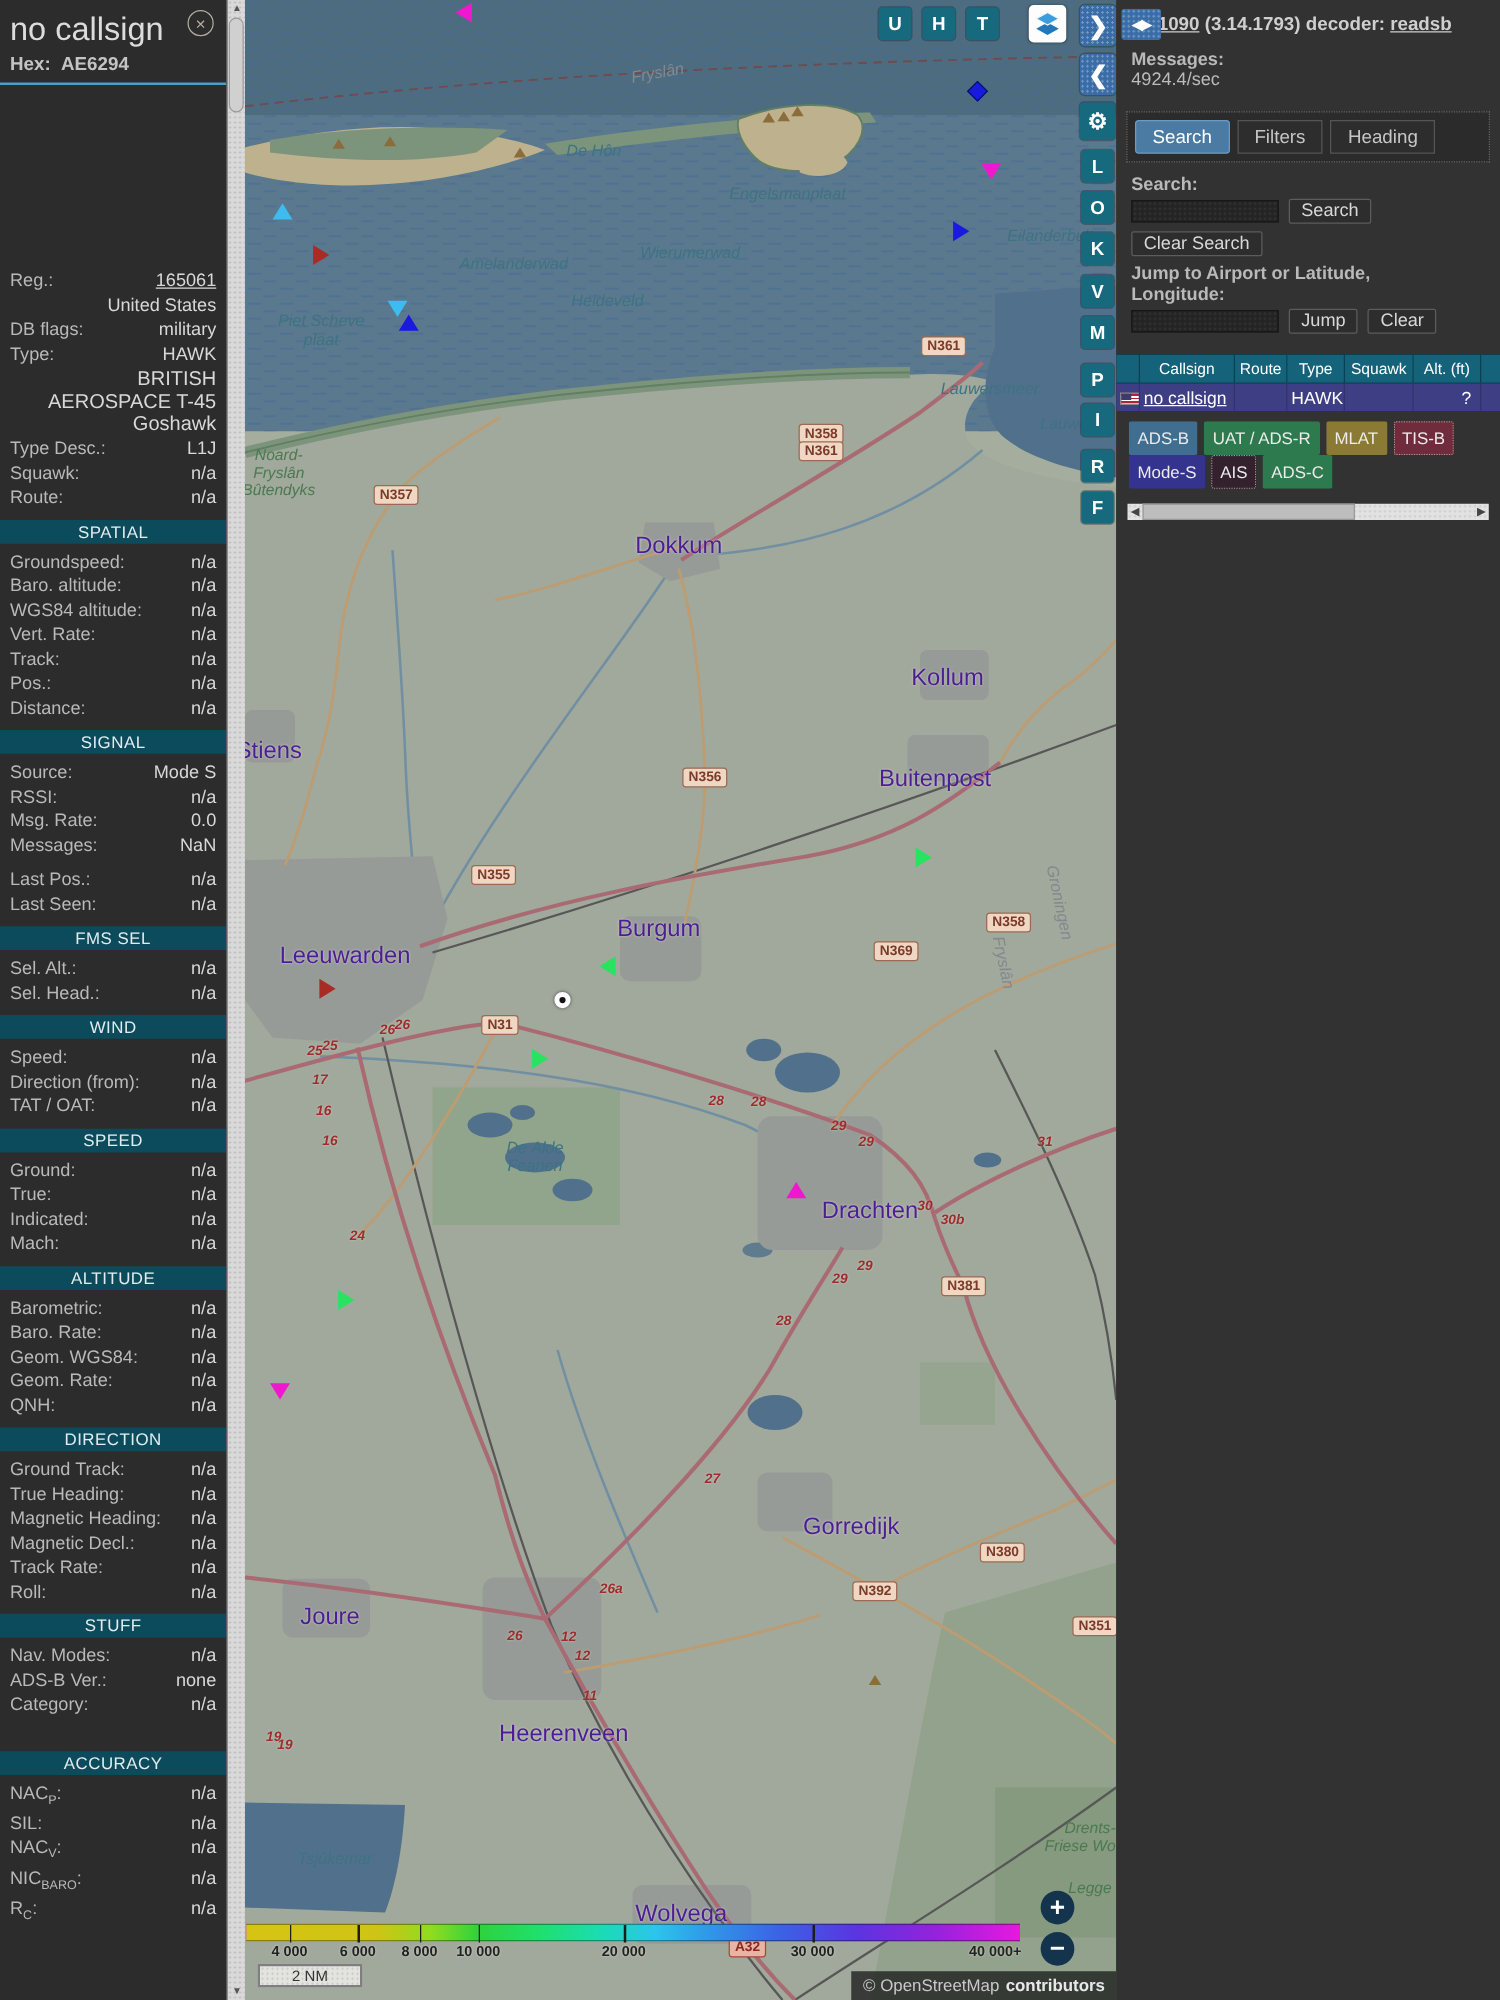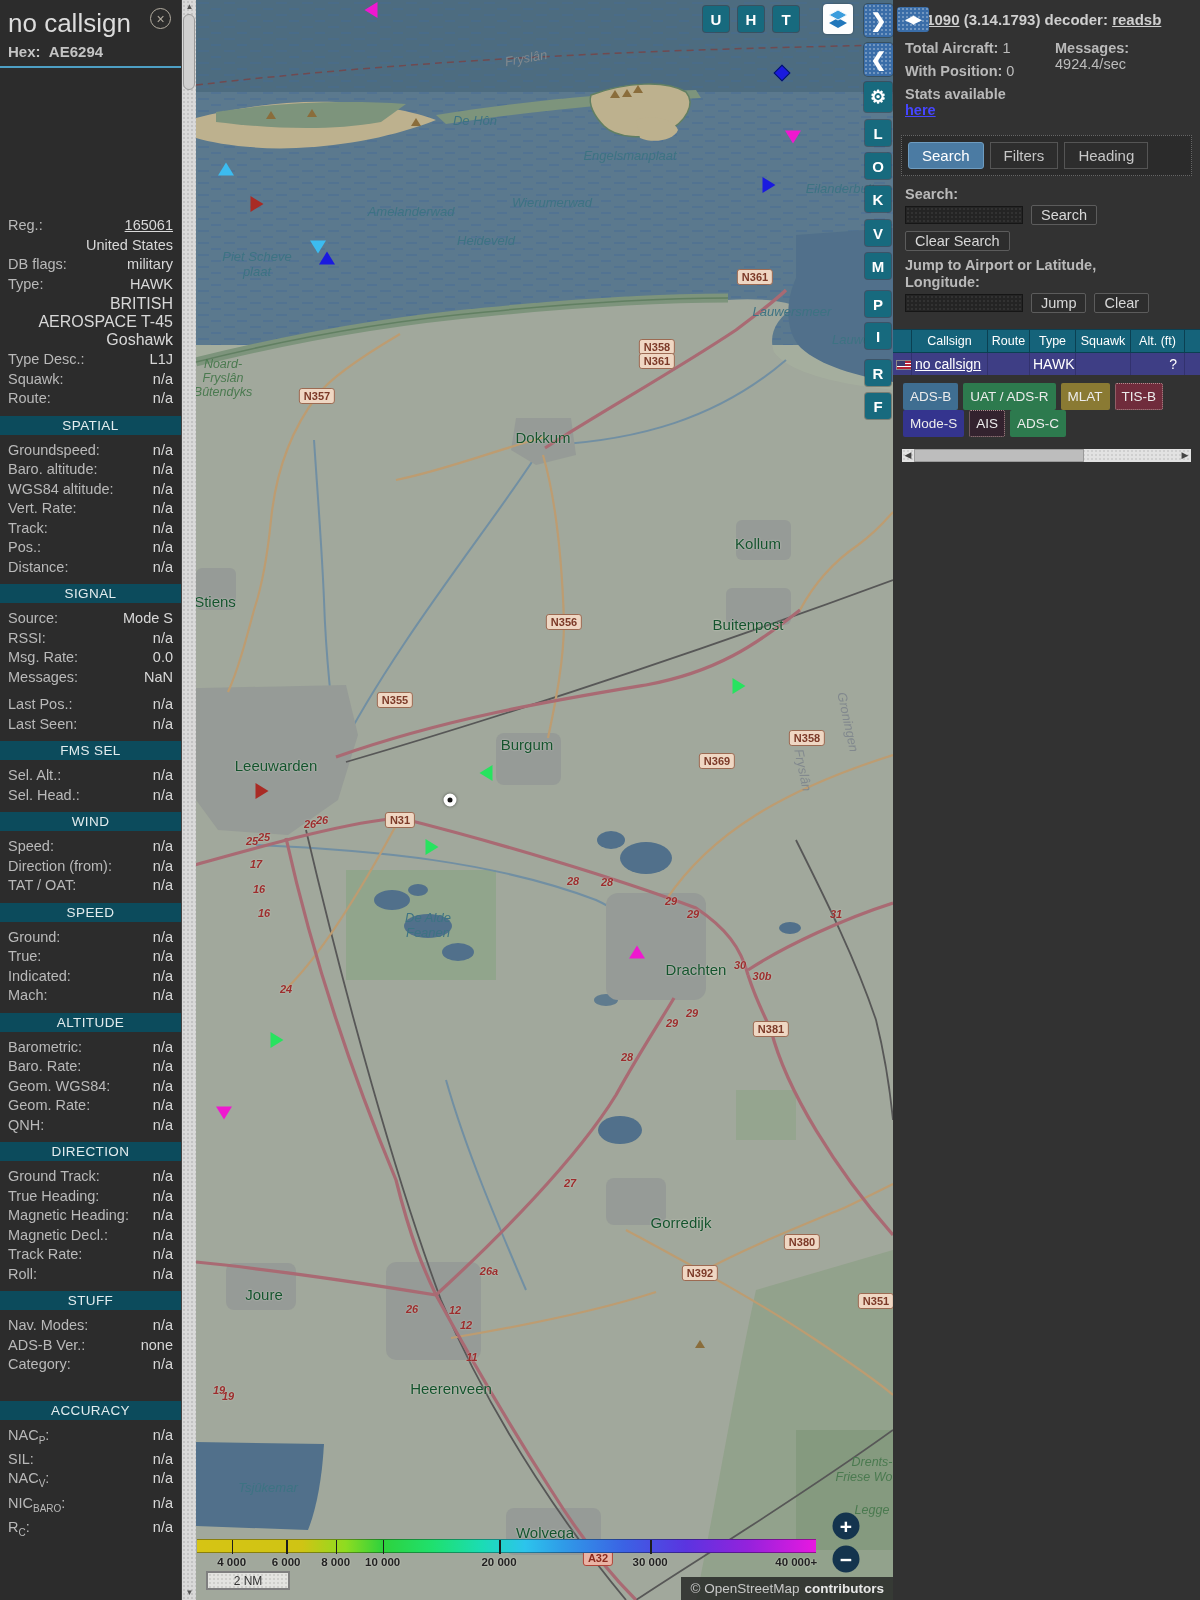--- a/index.html
+++ b/index.html
@@ -41,21 +41,21 @@
   #sb-scroll .thumb { position:absolute; left:1px; top:14px; width:12px; height:76px;
     background:#d0d0d0; border:1px solid #9b9b9b; border-radius:6px; }
 
   
   #map { position:absolute; left:196px; top:0; width:697px; height:1600px;
     overflow:hidden; background:#a5ae9e; }
   #basemap { position:absolute; left:0; top:0; filter:saturate(.82) brightness(.97); }
   .maplbl { position:absolute; transform:translate(-50%,-50%); white-space:pre;
     text-align:center; pointer-events:none; }
   .lbl-water { font-style:italic; color:#3d7383; font-size:13px; }
-  .lbl-town  { color:#14532d; font-size:15px; text-shadow:0 0 2px rgba(235,235,225,.7); }
+  .lbl-town  { color:#4c1d95; font-size:19px; text-shadow:0 0 2px rgba(235,235,225,.7); }
   .lbl-area  { font-style:italic; color:#4b7a50; font-size:12.5px; }
   .lbl-prov  { font-style:italic; color:#82898e; font-size:13px; }
   .shield { position:absolute; transform:translate(-50%,-50%); background:#efd7c3;
     border:1.5px solid #9c6a52; color:#7c3a28; font-size:11px; font-weight:bold;
     padding:0 4px; border-radius:3px; line-height:14px; }
   .shield.mwy { background:#e9b3a5; border-color:#b04438; color:#8c2a1e; }
   .waynum { position:absolute; transform:translate(-50%,-50%); color:#9c2d2d;
     font-size:11px; font-weight:bold; font-style:italic;
     text-shadow:0 0 2px rgba(230,230,220,.6); }
   .mk { position:absolute; transform:translate(-50%,-50%); }
@@ -729,25 +729,20 @@
         <b>contributors</b>
       </div>
   </div>
 
   <div id="panel">
     <div id="pn-head">
       <span class="u">tar1090</span><span> (3.14.1793) decoder: </span><span class="u">readsb</span>
       <div id="pn-toggle">◀▶</div>
     </div>
     <div id="pn-stats">
-      <div class="col-l">
-        <div class="line"><b>Total Aircraft:</b> <span>1</span></div>
-        <div class="line"><b>With Position:</b> <span>0</span></div>
-        <div class="line"><b>Stats available</b><br><a>here</a></div>
-      </div>
       <div class="col-r">
         <div class="line"><b>Messages:</b><br><span>4924.4/sec</span></div>
       </div>
     </div>
     <div id="pn-tabs">
         <div class="pn-tab active">Search</div>
         <div class="pn-tab">Filters</div>
         <div class="pn-tab">Heading</div>
       </div>
     <div id="pn-search">

